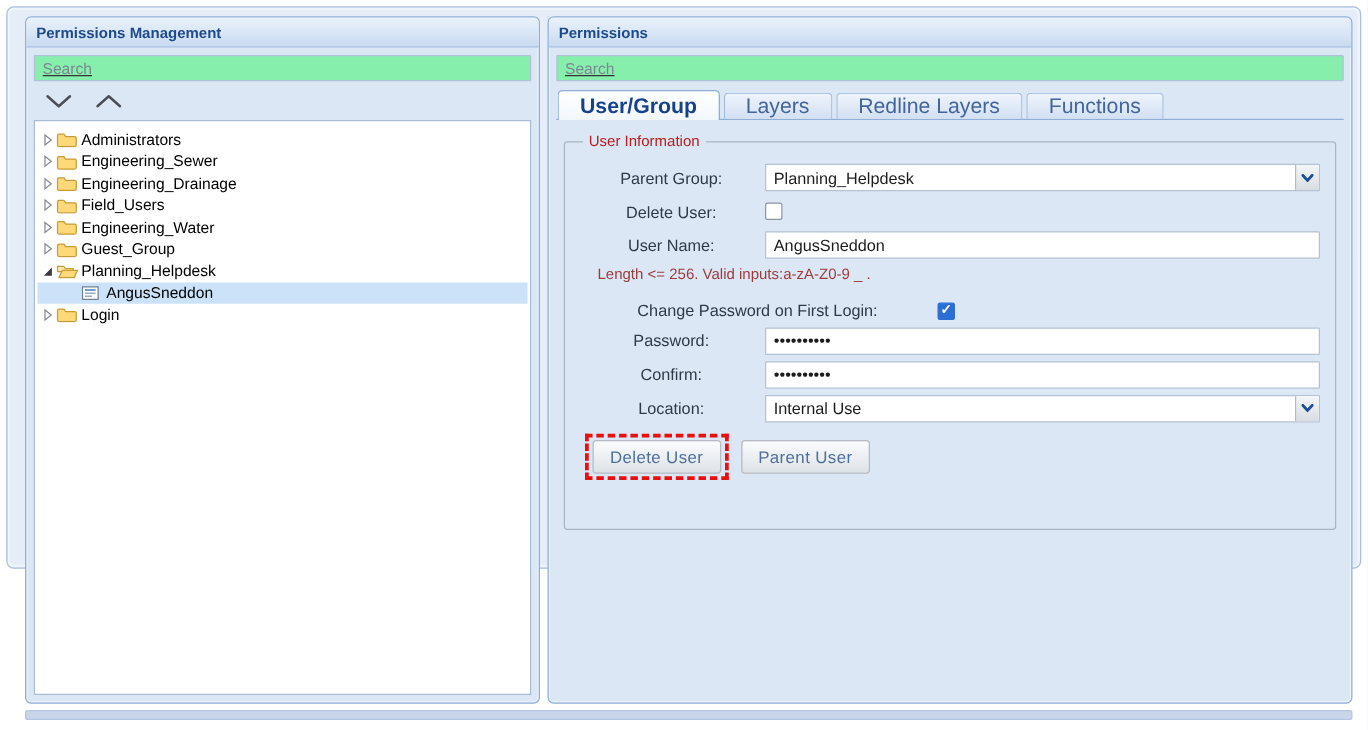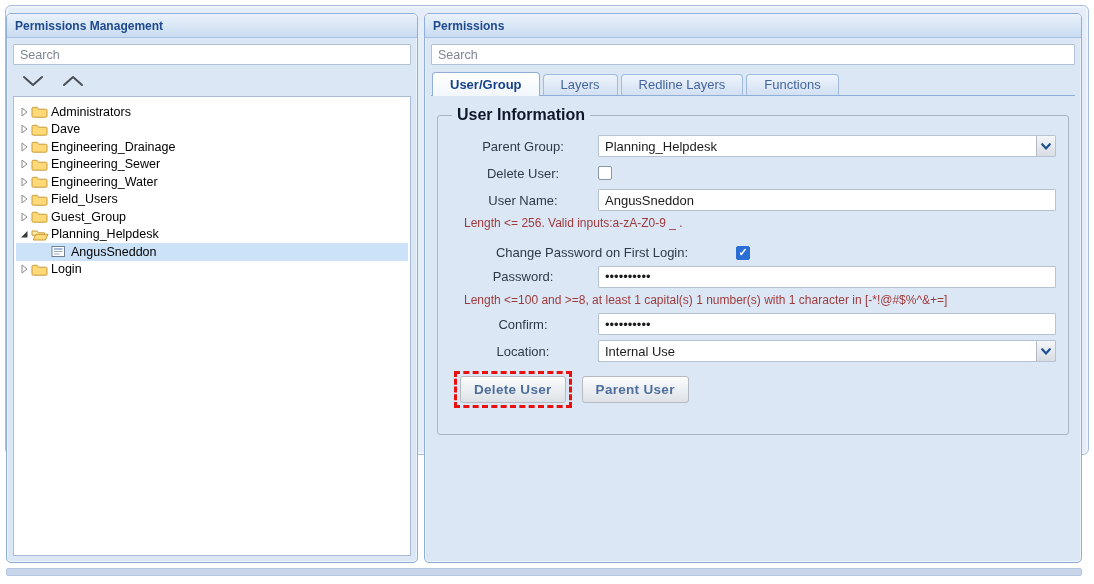--- a/index.html
+++ b/index.html
@@ -2,72 +2,72 @@
 <html><head>
 <meta charset="utf-8">
 <style>
   * { box-sizing: border-box; margin: 0; padding: 0; }
   html, body { width: 1094px; height: 584px; background: #ffffff;
     font-family: "Liberation Sans", sans-serif; overflow: hidden; }
   body { position: relative; }
 
   .app-frame { position: absolute; left: 5px; top: 5px; width: 1084px; height: 450px;
     background: #e4edf8; border: 1px solid #a9bede; border-radius: 6px;
-    padding: 7px 6px 4px 0; box-shadow: inset 0 0 0 2px #eef4fb; }
+    padding: 7px 6px 4px 14px; box-shadow: inset 0 0 0 2px #eef4fb; }
 
   .columns { display: flex; gap: 6px; height: 550px; }
 
   .panel { border: 1px solid #8faed8; border-radius: 5px; background: #dce7f5;
     display: flex; flex-direction: column; overflow: hidden;
     box-shadow: inset 0 0 0 1px #ecf2fa; }
   .panel.left { width: 412px; flex: none; }
   .panel.right { flex: 1; }
 
   .panel-header { height: 24px; padding: 5px 8px 3px 8px;
     background: linear-gradient(#eaf2fb, #c9dbf1);
     border-bottom: 1px solid #a6c0e2;
     color: #1e4a8c; font-weight: bold; font-size: 12px; }
 
   .panel-body { flex: 1; padding: 6px; display: flex; flex-direction: column; overflow: hidden; }
 
-  .search-input { width: 100%; height: 21px; border: 1px solid #b1c1d6; background: #ffffff;
+  .search-input { width: 100%; height: 21px; border: 1px solid #b1c1d6; background: #86efac;
     font-size: 12.5px; color: #333; padding: 0 6px; border-radius: 1px;
-    font-family: "Liberation Sans", sans-serif; }
+    font-family: "Liberation Sans", sans-serif; text-decoration: underline; }
   .search-input::placeholder { color: #7d8694; }
 
   
   .tree-toolbar { height: 30px; display: flex; align-items: center; gap: 16px; padding: 4px 8px 2px 8px; }
   .tool-icon { display: inline-flex; cursor: pointer; }
 
   .tree-box { flex: 1; background: #fff; border: 1px solid #a9bcd6; margin-top: 1px;
     padding: 6px 2px; overflow: hidden; }
   .tree-row { height: 17.5px; display: flex; align-items: center; font-size: 12.5px;
     color: #000; white-space: nowrap; cursor: default; }
   .tree-row .indent { width: 20px; flex: none; }
   .expander { width: 15px; flex: none; display: inline-flex; justify-content: center; }
   .expander.none { visibility: hidden; }
   .tree-icon { width: 19px; flex: none; display: inline-flex; }
   .tree-label { padding: 1px 4px 1px 1px; }
   .tree-row.selected { background: #cbe2f8; }
 
   
   .tabstrip { display: flex; align-items: flex-end; gap: 3px; height: 27px;
     margin-top: 4px; border-bottom: 1px solid #8faed8; padding-left: 1px; }
-  .tab { height: 21px; line-height: 20px; padding: 0 17px; font-size: 13px; color: #44659c;
+  .tab { height: 21px; line-height: 20px; padding: 0 17px; font-size: 17px; color: #44659c;
     background: linear-gradient(#eef4fc, #d2e0f3); border: 1px solid #a0bbdf; border-bottom: none;
     border-radius: 4px 4px 0 0; cursor: pointer; white-space: nowrap; }
   .tab.active { height: 24px; line-height: 23px;
     background: linear-gradient(#ffffff, #f2f7fd);
     color: #15428b; font-weight: bold; border-color: #8faed8; margin-bottom: -1px; }
 
   .tab-body { flex: 1; padding: 10px 6px 0 6px; }
 
   fieldset.user-info { border: 1px solid #aab4c2; border-radius: 3px;
     padding: 8px 12px 26px 10px; min-height: 318px; }
-  fieldset.user-info legend { color: #0f172a; font-weight: bold; font-size: 16px;
+  fieldset.user-info legend { color: #b91c1c; font-weight: normal; font-size: 12px;
     padding: 0 5px; margin-left: 4px; }
 
   .form-row { display: flex; align-items: center; margin: 3px 0 5px 0; min-height: 22px; }
   .form-row > label { width: 150px; flex: none; font-size: 13px; color: #2c3a49; text-align: center; }
   .form-row.cp-row > label { width: 288px; }
   .field-wrap { flex: 1; position: relative; }
 
   .text-input { width: 100%; height: 22px; border: 1px solid #b5c2d2; background: #fff;
     font-size: 13px; color: #1c1c1c; padding: 0 6px; border-radius: 1px;
     font-family: "Liberation Sans", sans-serif; }
@@ -80,21 +80,21 @@
     border-radius: 2px; display: inline-flex; align-items: center; justify-content: center;
     cursor: pointer; }
   .checkbox .check-glyph { display: none; font-size: 11px; line-height: 1; color: #fff; font-weight: bold; }
   .checkbox.checked { background: #2b6fd4; border-color: #2b6fd4; }
   .checkbox.checked .check-glyph { display: block; }
 
   .hint { color: #9d3a3c; font-size: 12px; line-height: 1.3; margin: 1px 0 5px 0;
     padding-left: 0; text-indent: 16px; max-width: 618px; }
 
   .buttons-row { display: flex; align-items: center; gap: 10px; margin: 9px 0 0 6px; }
-  .btn { padding: 5px 13px; font-size: 13.5px; font-weight: bold; color: #4e6f9c;
+  .btn { padding: 5px 13px; font-size: 13.5px; font-weight: normal; color: #4e6f9c;
     background: linear-gradient(#fbfcfd, #dde2e8); border: 1px solid #b7bac0;
     border-radius: 3px; cursor: pointer; font-family: "Liberation Sans", sans-serif;
     letter-spacing: .3px; }
   .delete-annotation { display: inline-block; border: 3px dashed #e80f0c; padding: 2px 3px; }
 
   .bottom-strip { height: 8px; margin-top: 5px; background: #c9d6ea;
     border: 1px solid #b3c5e2; border-radius: 2px; }
 </style>
 </head>
 <body>
@@ -127,32 +127,33 @@
                 </svg>
               </span>
             <span class="tree-icon">
                 <svg width="17" height="13" viewBox="0 0 17 13">
                   <path d="M1 3.5 Q1 2.3 2.2 2.3 h4 l1.3 1.9 H14.8 q1.2 0 1.2 1.2 V11 q0 1.2 -1.2 1.2 H2.2 Q1 12.2 1 11 Z" fill="#ffd878" stroke="#c89b38"></path>
                 </svg>
               </span>
             <span class="tree-label">Administrators</span>
           </div>
 
-          <div class="tree-row">
-            <span class="expander collapsed">
-                <svg width="12" height="12">
-                  <path d="M4 2 L9 6 L4 10 Z" fill="#fff" stroke="#8a8a8a"></path>
-                </svg>
-              </span>
-            <span class="tree-icon">
-                <svg width="17" height="13" viewBox="0 0 17 13">
-                  <path d="M1 3.5 Q1 2.3 2.2 2.3 h4 l1.3 1.9 H14.8 q1.2 0 1.2 1.2 V11 q0 1.2 -1.2 1.2 H2.2 Q1 12.2 1 11 Z" fill="#ffd878" stroke="#c89b38"></path>
-                </svg>
-              </span>
-            <span class="tree-label">Dave</span>
+
+          <div class="tree-row">
+            <span class="expander collapsed">
+                <svg width="12" height="12">
+                  <path d="M4 2 L9 6 L4 10 Z" fill="#fff" stroke="#8a8a8a"></path>
+                </svg>
+              </span>
+            <span class="tree-icon">
+                <svg width="17" height="13" viewBox="0 0 17 13">
+                  <path d="M1 3.5 Q1 2.3 2.2 2.3 h4 l1.3 1.9 H14.8 q1.2 0 1.2 1.2 V11 q0 1.2 -1.2 1.2 H2.2 Q1 12.2 1 11 Z" fill="#ffd878" stroke="#c89b38"></path>
+                </svg>
+              </span>
+            <span class="tree-label">Engineering_Sewer</span>
           </div>
 
           <div class="tree-row">
             <span class="expander collapsed">
                 <svg width="12" height="12">
                   <path d="M4 2 L9 6 L4 10 Z" fill="#fff" stroke="#8a8a8a"></path>
                 </svg>
               </span>
             <span class="tree-icon">
                 <svg width="17" height="13" viewBox="0 0 17 13">
@@ -166,49 +167,35 @@
             <span class="expander collapsed">
                 <svg width="12" height="12">
                   <path d="M4 2 L9 6 L4 10 Z" fill="#fff" stroke="#8a8a8a"></path>
                 </svg>
               </span>
             <span class="tree-icon">
                 <svg width="17" height="13" viewBox="0 0 17 13">
                   <path d="M1 3.5 Q1 2.3 2.2 2.3 h4 l1.3 1.9 H14.8 q1.2 0 1.2 1.2 V11 q0 1.2 -1.2 1.2 H2.2 Q1 12.2 1 11 Z" fill="#ffd878" stroke="#c89b38"></path>
                 </svg>
               </span>
-            <span class="tree-label">Engineering_Sewer</span>
+            <span class="tree-label">Field_Users</span>
           </div>
 
           <div class="tree-row">
             <span class="expander collapsed">
                 <svg width="12" height="12">
                   <path d="M4 2 L9 6 L4 10 Z" fill="#fff" stroke="#8a8a8a"></path>
                 </svg>
               </span>
             <span class="tree-icon">
                 <svg width="17" height="13" viewBox="0 0 17 13">
                   <path d="M1 3.5 Q1 2.3 2.2 2.3 h4 l1.3 1.9 H14.8 q1.2 0 1.2 1.2 V11 q0 1.2 -1.2 1.2 H2.2 Q1 12.2 1 11 Z" fill="#ffd878" stroke="#c89b38"></path>
                 </svg>
               </span>
             <span class="tree-label">Engineering_Water</span>
-          </div>
-
-          <div class="tree-row">
-            <span class="expander collapsed">
-                <svg width="12" height="12">
-                  <path d="M4 2 L9 6 L4 10 Z" fill="#fff" stroke="#8a8a8a"></path>
-                </svg>
-              </span>
-            <span class="tree-icon">
-                <svg width="17" height="13" viewBox="0 0 17 13">
-                  <path d="M1 3.5 Q1 2.3 2.2 2.3 h4 l1.3 1.9 H14.8 q1.2 0 1.2 1.2 V11 q0 1.2 -1.2 1.2 H2.2 Q1 12.2 1 11 Z" fill="#ffd878" stroke="#c89b38"></path>
-                </svg>
-              </span>
-            <span class="tree-label">Field_Users</span>
           </div>
 
           <div class="tree-row">
             <span class="expander collapsed">
                 <svg width="12" height="12">
                   <path d="M4 2 L9 6 L4 10 Z" fill="#fff" stroke="#8a8a8a"></path>
                 </svg>
               </span>
             <span class="tree-icon">
                 <svg width="17" height="13" viewBox="0 0 17 13">
@@ -316,21 +303,20 @@
                 </span>
             </div>
 
             <div class="form-row">
               <label>Password:</label>
               <div class="field-wrap">
                 <input class="text-input" type="text" value="••••••••••" style="">
               </div>
             </div>
 
-            <div class="hint">Length &lt;=100 and &gt;=8, at least 1 capital(s) 1 number(s) with 1 character in [-*!@#$%^&amp;+=]</div>
 
             <div class="form-row">
               <label>Confirm:</label>
               <div class="field-wrap">
                 <input class="text-input" type="text" value="••••••••••" style="">
               </div>
             </div>
 
             <div class="form-row">
               <label>Location:</label>

